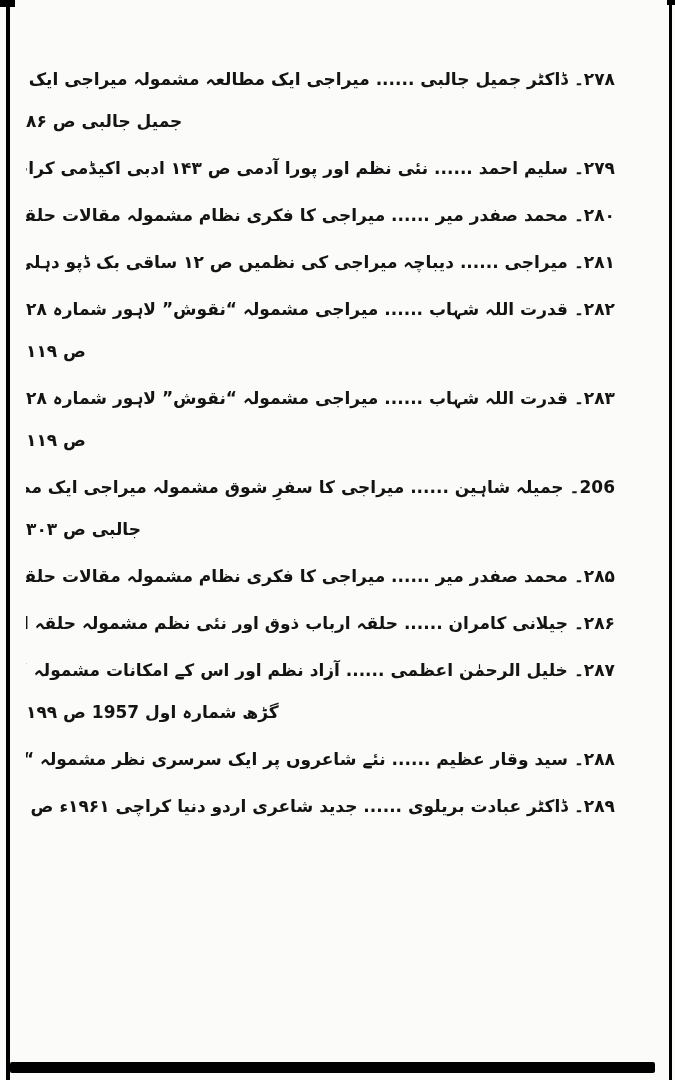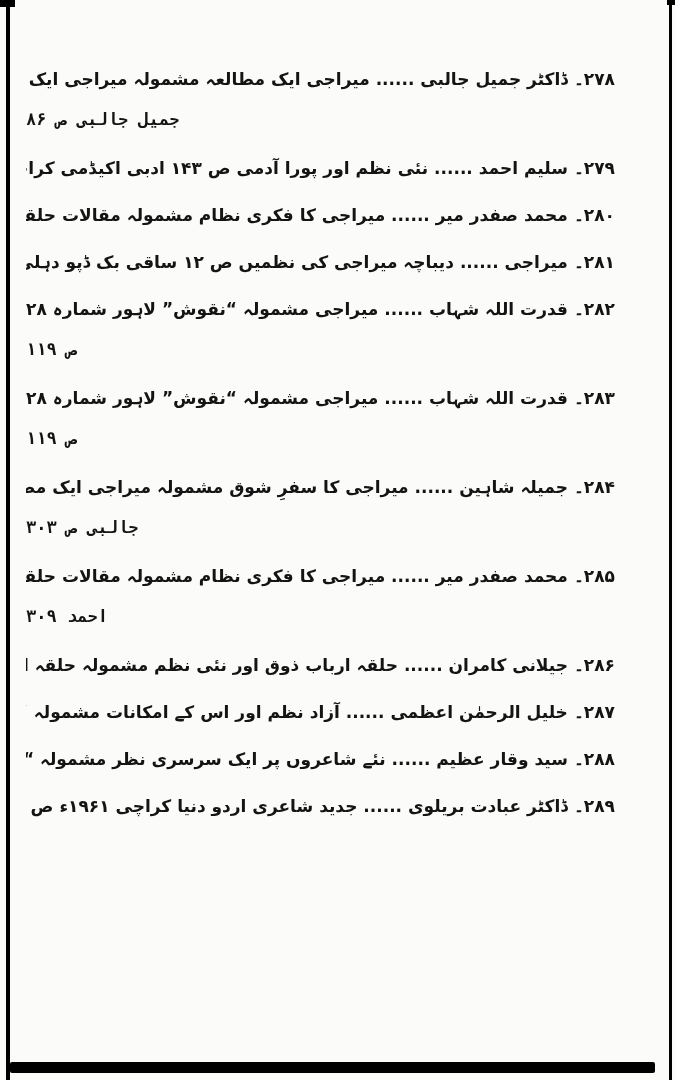--- a/index.html
+++ b/index.html
@@ -69,21 +69,20 @@
     line-height: 42px;
     white-space: nowrap;
     overflow: hidden;
   }
   .line.first {
     text-align: right;
     padding-right: 28px; 
   }
   .line.cont {
     text-align: left;    
-    font-family: Liberation Mono, monospace;
   }
   .num {
     margin-left: 6px;   
   }
 </style>
 </head>
 <body>
 
 <div class="scan-page">
   <div class="edge-nub-topleft"></div>
@@ -108,32 +107,32 @@
       </div>
       <div class="entry">
         <div class="line first"><span class="num">۲۸۲۔</span><span>قدرت اللہ شہاب ...... میراجی مشمولہ “نقوش” لاہور شمارہ ۲۸۔ ۲۷ نومبر 1952ء</span></div>
         <div class="line cont">ص ۱۱۹</div>
       </div>
       <div class="entry">
         <div class="line first"><span class="num">۲۸۳۔</span><span>قدرت اللہ شہاب ...... میراجی مشمولہ “نقوش” لاہور شمارہ ۲۸۔ ۲۷ نومبر 1952ء</span></div>
         <div class="line cont">ص ۱۱۹</div>
       </div>
       <div class="entry">
-        <div class="line first"><span class="num">۲۸۴۔</span><span>جمیلہ شاہین ...... میراجی کا سفرِ شوق مشمولہ میراجی ایک مطالعہ مرتب ڈاکٹر جمیل</span></div>
+        <div class="line first"><span class="num">206۔</span><span>جمیلہ شاہین ...... میراجی کا سفرِ شوق مشمولہ میراجی ایک مطالعہ مرتب ڈاکٹر جمیل</span></div>
         <div class="line cont">جالبی ص ۳۰۳</div>
       </div>
       <div class="entry">
         <div class="line first"><span class="num">۲۸۵۔</span><span>محمد صفدر میر ...... میراجی کا فکری نظام مشمولہ مقالات حلقہ ارباب ذوق مرتب سہیل</span></div>
-        <div class="line cont">احمد ۳۰۹</div>
       </div>
       <div class="entry">
         <div class="line first"><span class="num">۲۸۶۔</span><span>جیلانی کامران ...... حلقہ ارباب ذوق اور نئی نظم مشمولہ حلقہ ارباب ذوق مرتب سہیل</span></div>
       </div>
       <div class="entry">
         <div class="line first"><span class="num">۲۸۷۔</span><span>خلیل الرحمٰن اعظمی ...... آزاد نظم اور اس کے امکانات مشمولہ “علی گڑھ میگزین”، علی</span></div>
+        <div class="line cont">گڑھ شمارہ اول 1957 ص ۱۹۹</div>
       </div>
       <div class="entry">
         <div class="line first"><span class="num">۲۸۸۔</span><span>سید وقار عظیم ...... نئے شاعروں پر ایک سرسری نظر مشمولہ “ساقی” دہلی سالنامہ</span></div>
       </div>
       <div class="entry">
         <div class="line first"><span class="num">۲۸۹۔</span><span>ڈاکٹر عبادت بریلوی ...... جدید شاعری اردو دنیا کراچی ۱۹۶۱ء ص ۳۱۱</span></div>
       </div>
     </div>
 </div>
 

